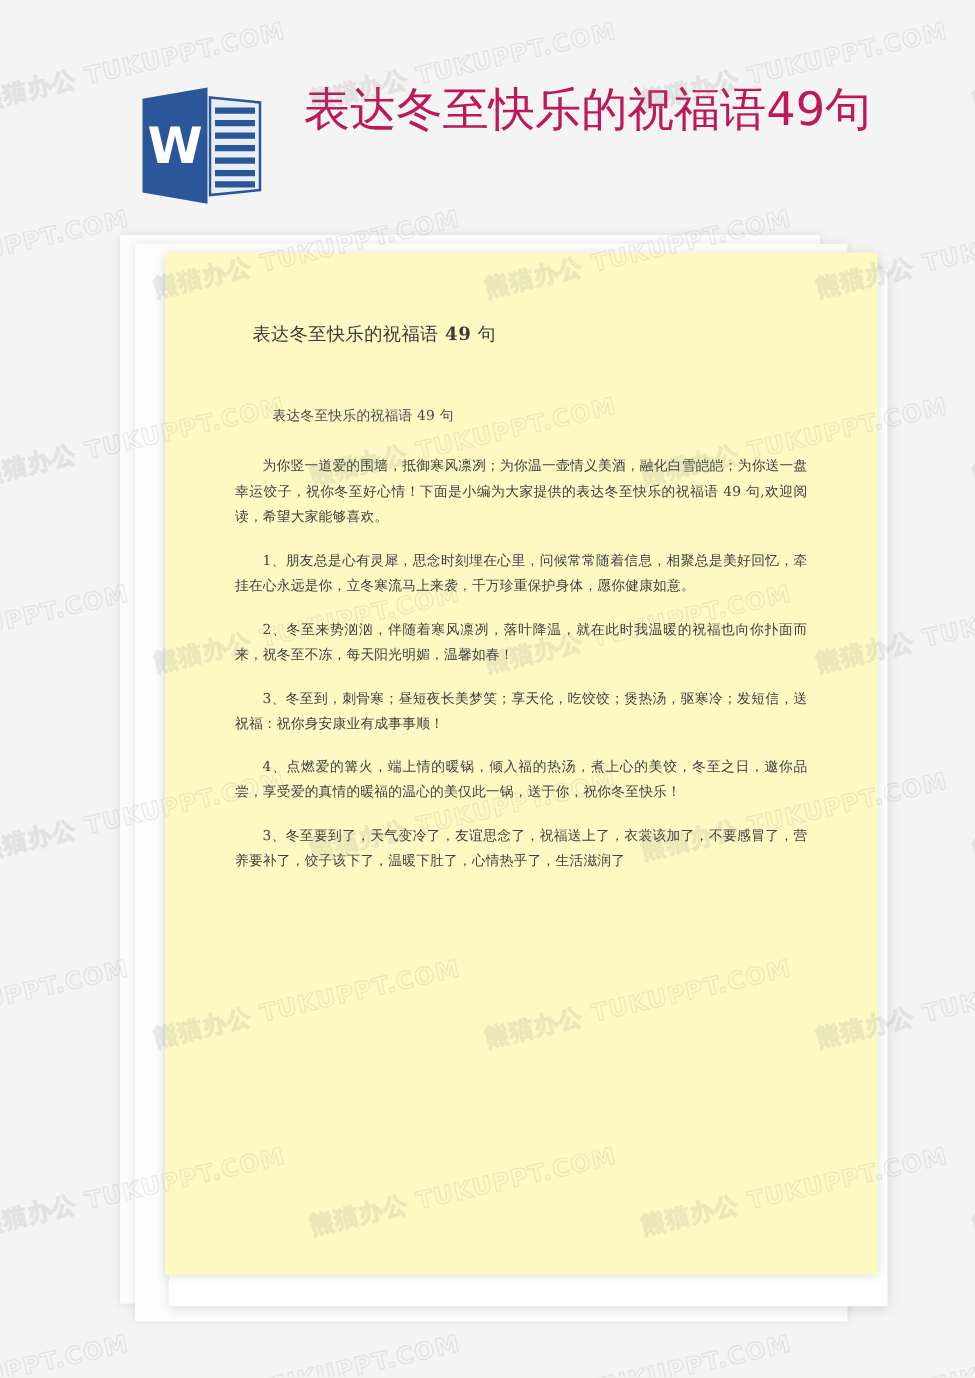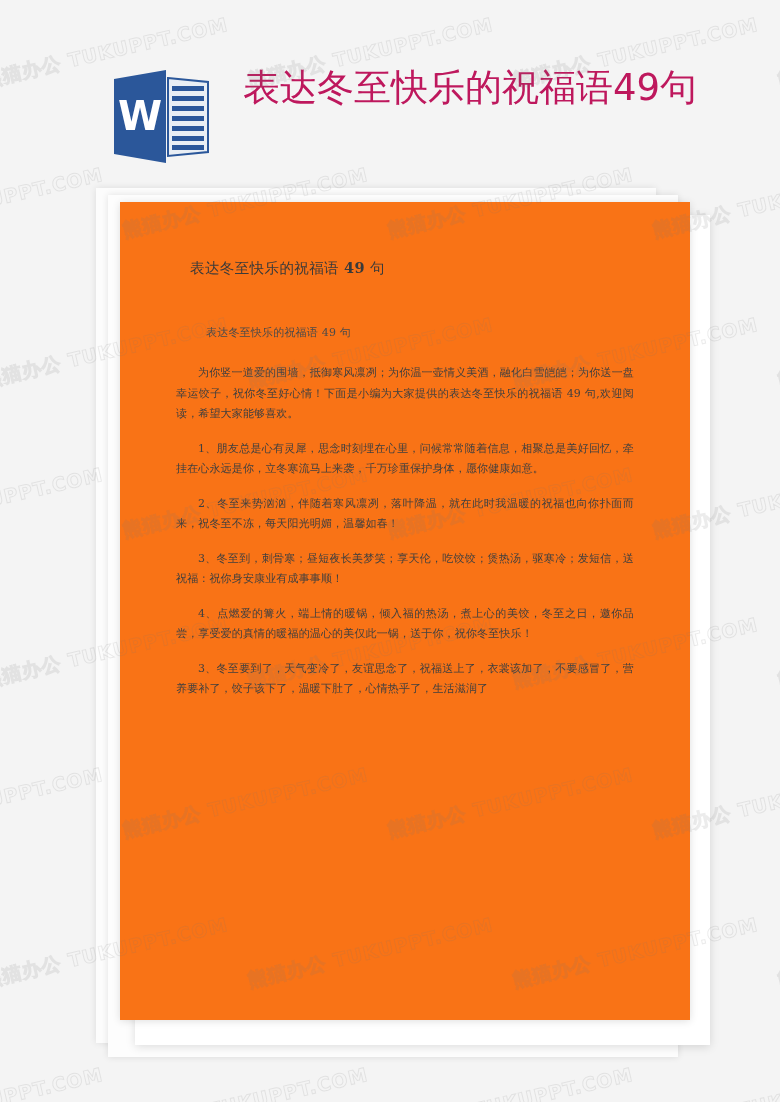--- a/index.html
+++ b/index.html
@@ -102,25 +102,25 @@
     width: 575px;
     height: 830px;
     background: #ffffff;
     box-shadow: 0 2px 9px rgba(0,0,0,0.13);
     z-index: 13;
   }
 
   
   .page {
     position: absolute;
-    left: 120px;
+    left: 132px;
     top: 202px;
     width: 570px;
     height: 818px;
-    background: #f97316;
+    background: #fef9c3;
     box-shadow: 0 1px 8px rgba(0,0,0,0.13);
     z-index: 20;
     overflow: hidden;
   }
 
   .page-inner {
     position: absolute;
     left: 56px;
     top: 56px;
     width: 458px;

